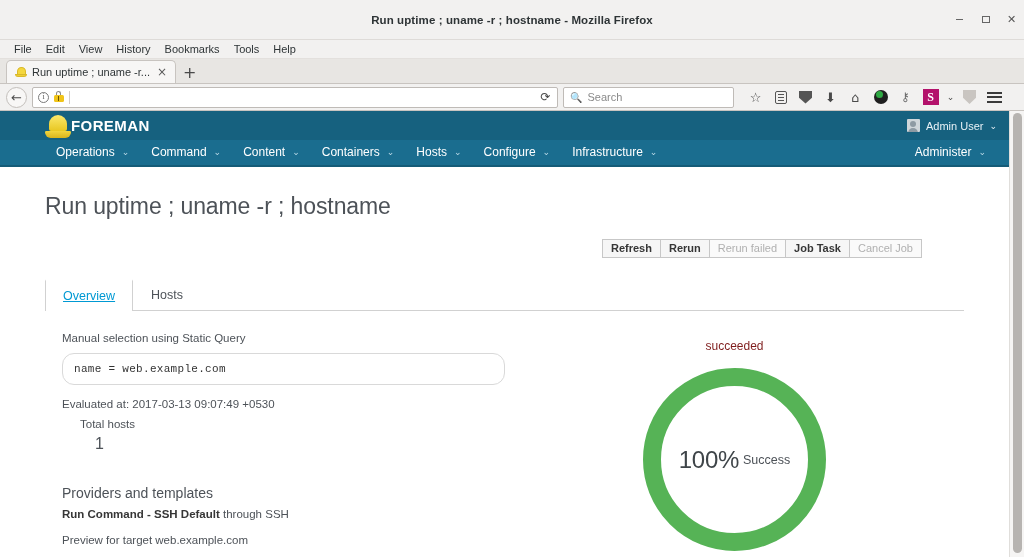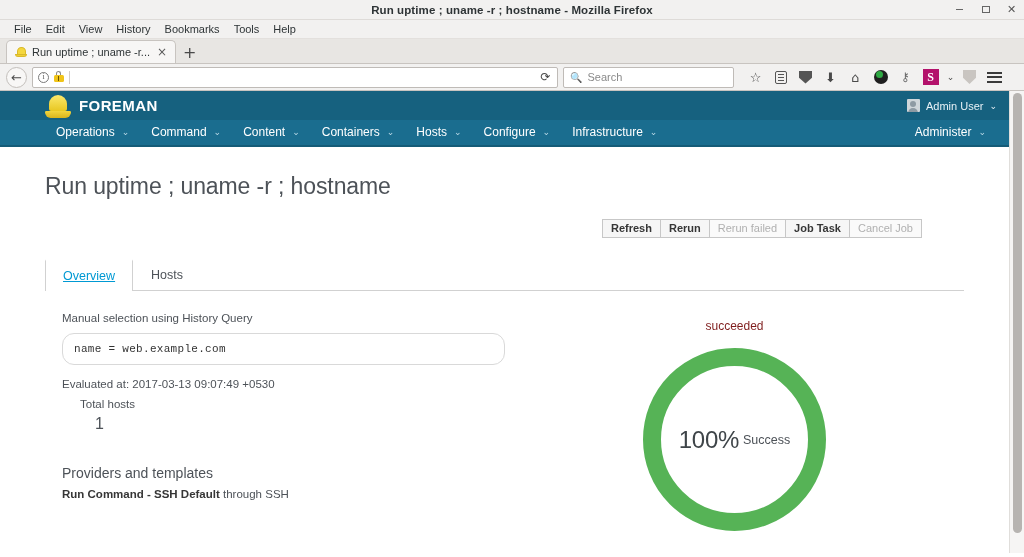--- a/index.html
+++ b/index.html
@@ -5,21 +5,21 @@
   * { box-sizing: border-box; margin: 0; padding: 0; }
   html, body {
     width: 1024px; height: 557px;
     overflow: hidden;
     font-family: "Liberation Sans", sans-serif;
     background: #ffffff;
   }
 
   
   .titlebar {
-    height: 20px; background: #f2f1f0;
+    height: 40px; background: #f2f1f0;
     border-bottom: 1px solid #dedbd8;
     display: flex; align-items: center; position: relative;
   }
   .titlebar-title {
     position: absolute; left: 0; right: 0; text-align: center;
     font-size: 11.5px; font-weight: bold; color: #2e3436;
     letter-spacing: 0.1px;
   }
   .win-controls {
     position: absolute; right: 6px; display: flex; gap: 13px; align-items: center;
@@ -166,21 +166,21 @@
   }
 
   .page { width: 1009px; height: 462px; overflow: hidden; }
 
   
   .fm-topbar {
     height: 29px; background: #16617f;
     display: flex; align-items: center; padding: 0 12px 0 45px;
     position: relative;
   }
-  .fm-logo { display: flex; align-items: center; gap: 8px; }
+  .fm-logo { display: flex; align-items: center; }
   .fm-hat { width: 26px; height: 24px; position: relative; margin-top: 3px; }
   .fm-hat .dome {
     position: absolute; left: 4px; top: 0; width: 18px; height: 16px;
     background: linear-gradient(#fbe86b, #e8c722);
     border-radius: 9px 9px 2px 2px;
   }
   .fm-hat .brim {
     position: absolute; left: 0; bottom: 1px; width: 26px; height: 7px;
     background: linear-gradient(#f2d53d, #d9b41c);
     border-radius: 3px 3px 13px 13px;
@@ -452,28 +452,29 @@
       </div>
 
       <div class="tabs">
         <div class="tab-item active">Overview</div>
         <div class="tab-item">Hosts</div>
       </div>
 
       <div class="cols">
 
         <div class="col-left">
-          <div class="sec-sub">Manual selection using History Query</div>
+          <div class="sec-sub">Manual selection using Static Query</div>
           <div class="code-box">name = web.example.com</div>
           <div class="meta-line">Evaluated at: 2017-03-13 09:07:49 +0530</div>
           <div class="stat-label">Total hosts</div>
           <div class="stat-value">1</div>
 
           <div class="sec-title2">Providers and templates</div>
           <div class="prov-line"><b>Run Command - SSH Default</b><span> through SSH</span></div>
+          <div class="prev-line">Preview for target web.example.com</div>
 
         </div>
 
         <div class="col-right">
           <div class="donut-status">succeeded</div>
           <div class="donut-wrap">
             <div class="donut-ring" style="border-color: rgb(86, 179, 86);"></div>
             <div class="donut-center">
               <div class="donut-pct">100%</div>
               <div class="donut-lbl">Success</div>

